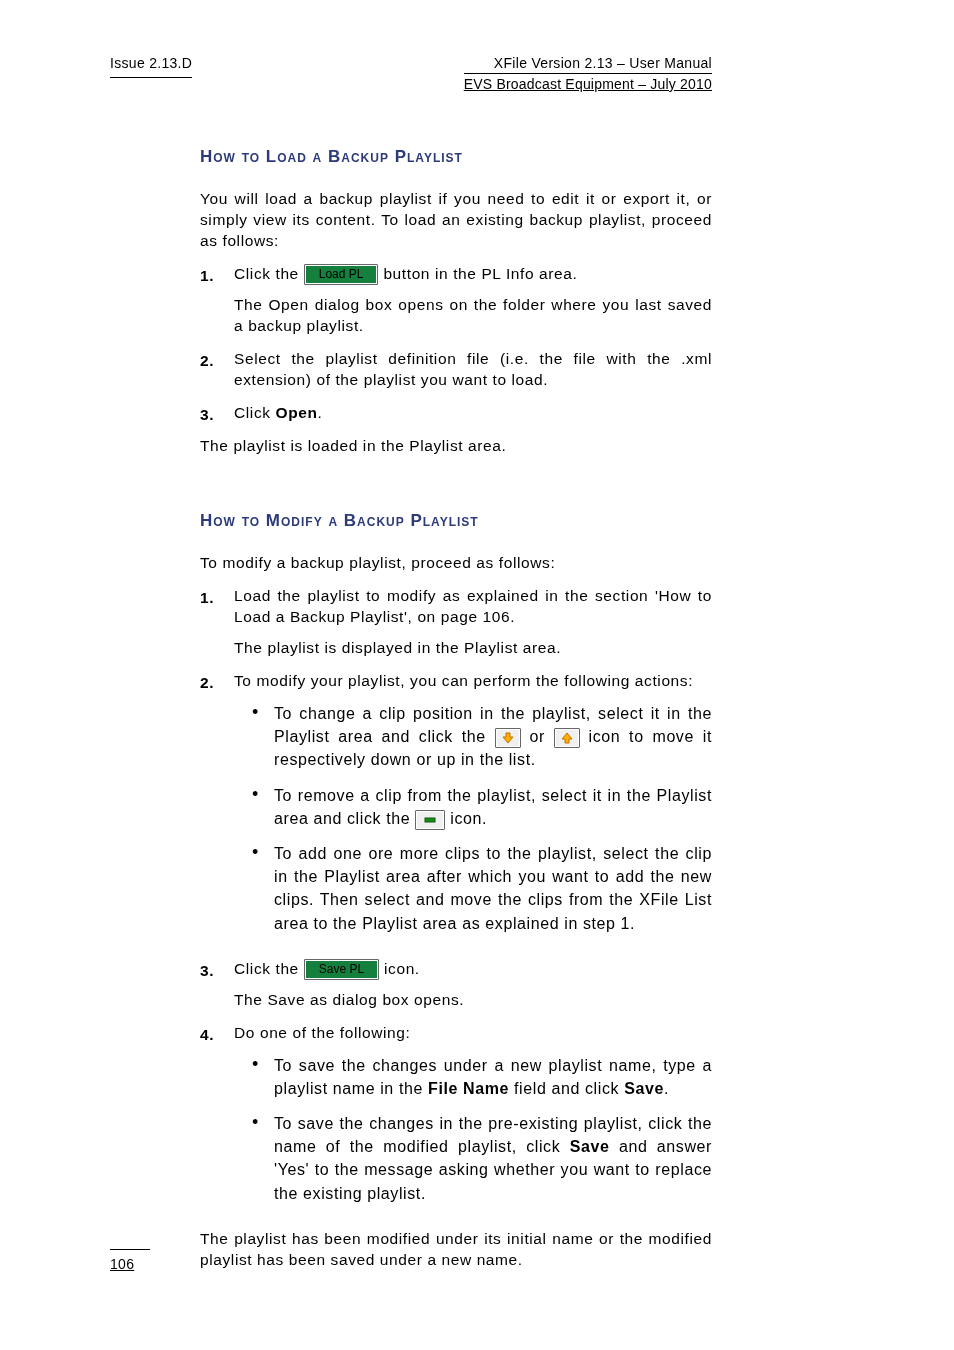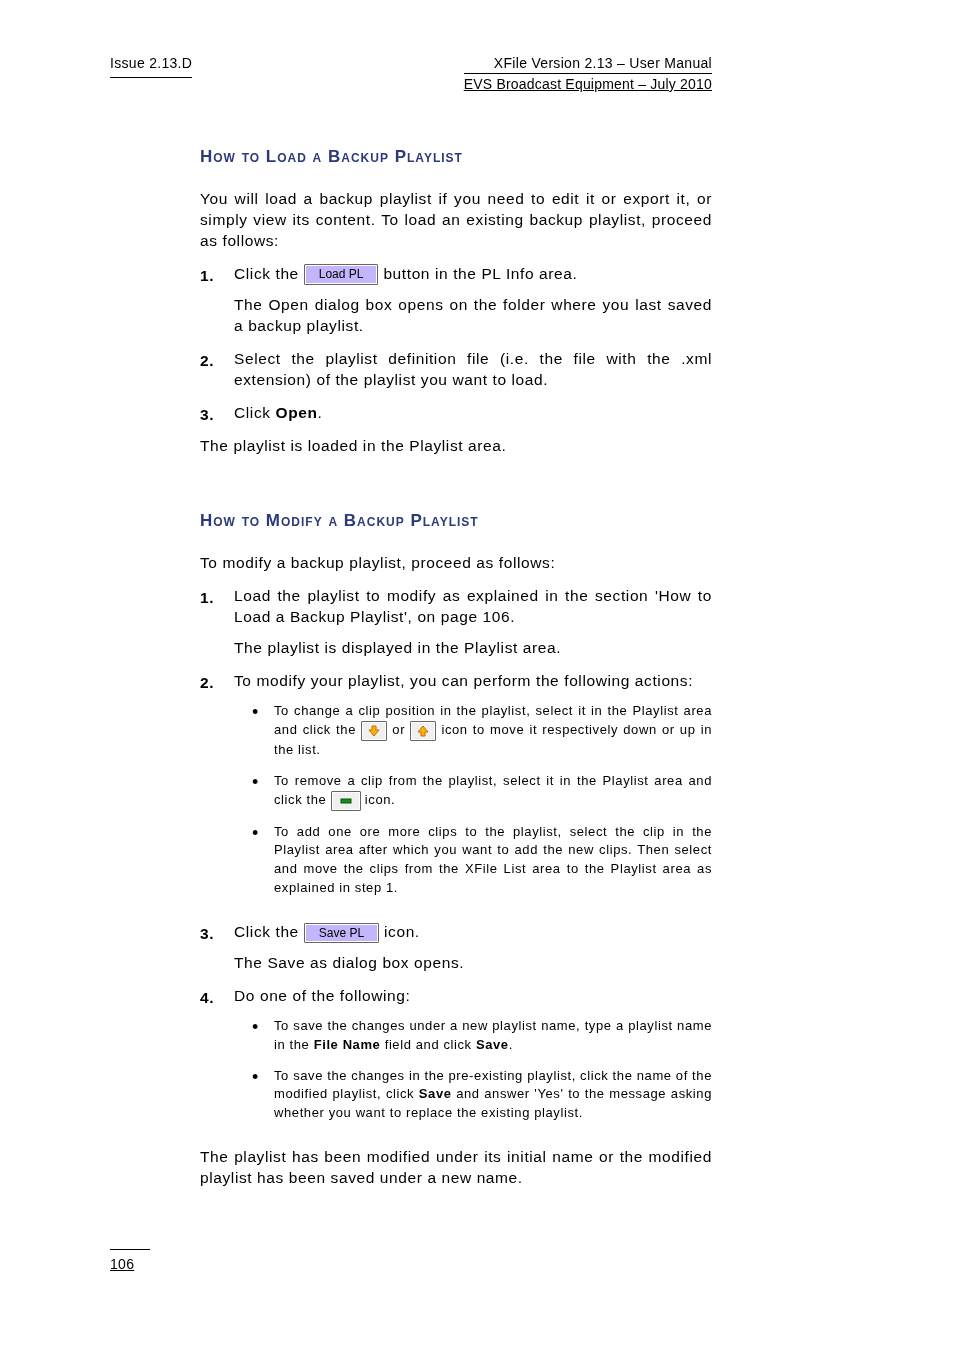--- a/index.html
+++ b/index.html
@@ -89,21 +89,21 @@
     text-align: justify;
   }
   .step-body p {
     margin: 0 0 10px 0;
     text-align: justify;
   }
   .step-body p:last-child { margin-bottom: 0; }
   .btn {
     display: inline-block;
     border: 1px solid #666;
-    background: #c4b5fd;
+    background: #15803d;
     font-family: Tahoma, Arial, sans-serif;
     font-size: 12px;
     letter-spacing: 0;
     padding: 2px 14px;
     vertical-align: middle;
     line-height: 1.2;
     border-radius: 1px;
     box-shadow: inset 0 0 0 1px #fff;
   }
   .iconbtn {
@@ -118,21 +118,21 @@
   }
   ul.bullets {
     list-style: none;
     padding: 0;
     margin: 8px 0 0 18px;
   }
   ul.bullets > li {
     position: relative;
     padding-left: 22px;
     margin-bottom: 12px;
-    font-size: 13px;
+    font-size: 16px;
     letter-spacing: 0.6px;
     line-height: 1.45;
     text-align: justify;
   }
   ul.bullets > li::before {
     content: "•";
     position: absolute;
     left: 0;
     top: 0;
     font-size: 18px;

